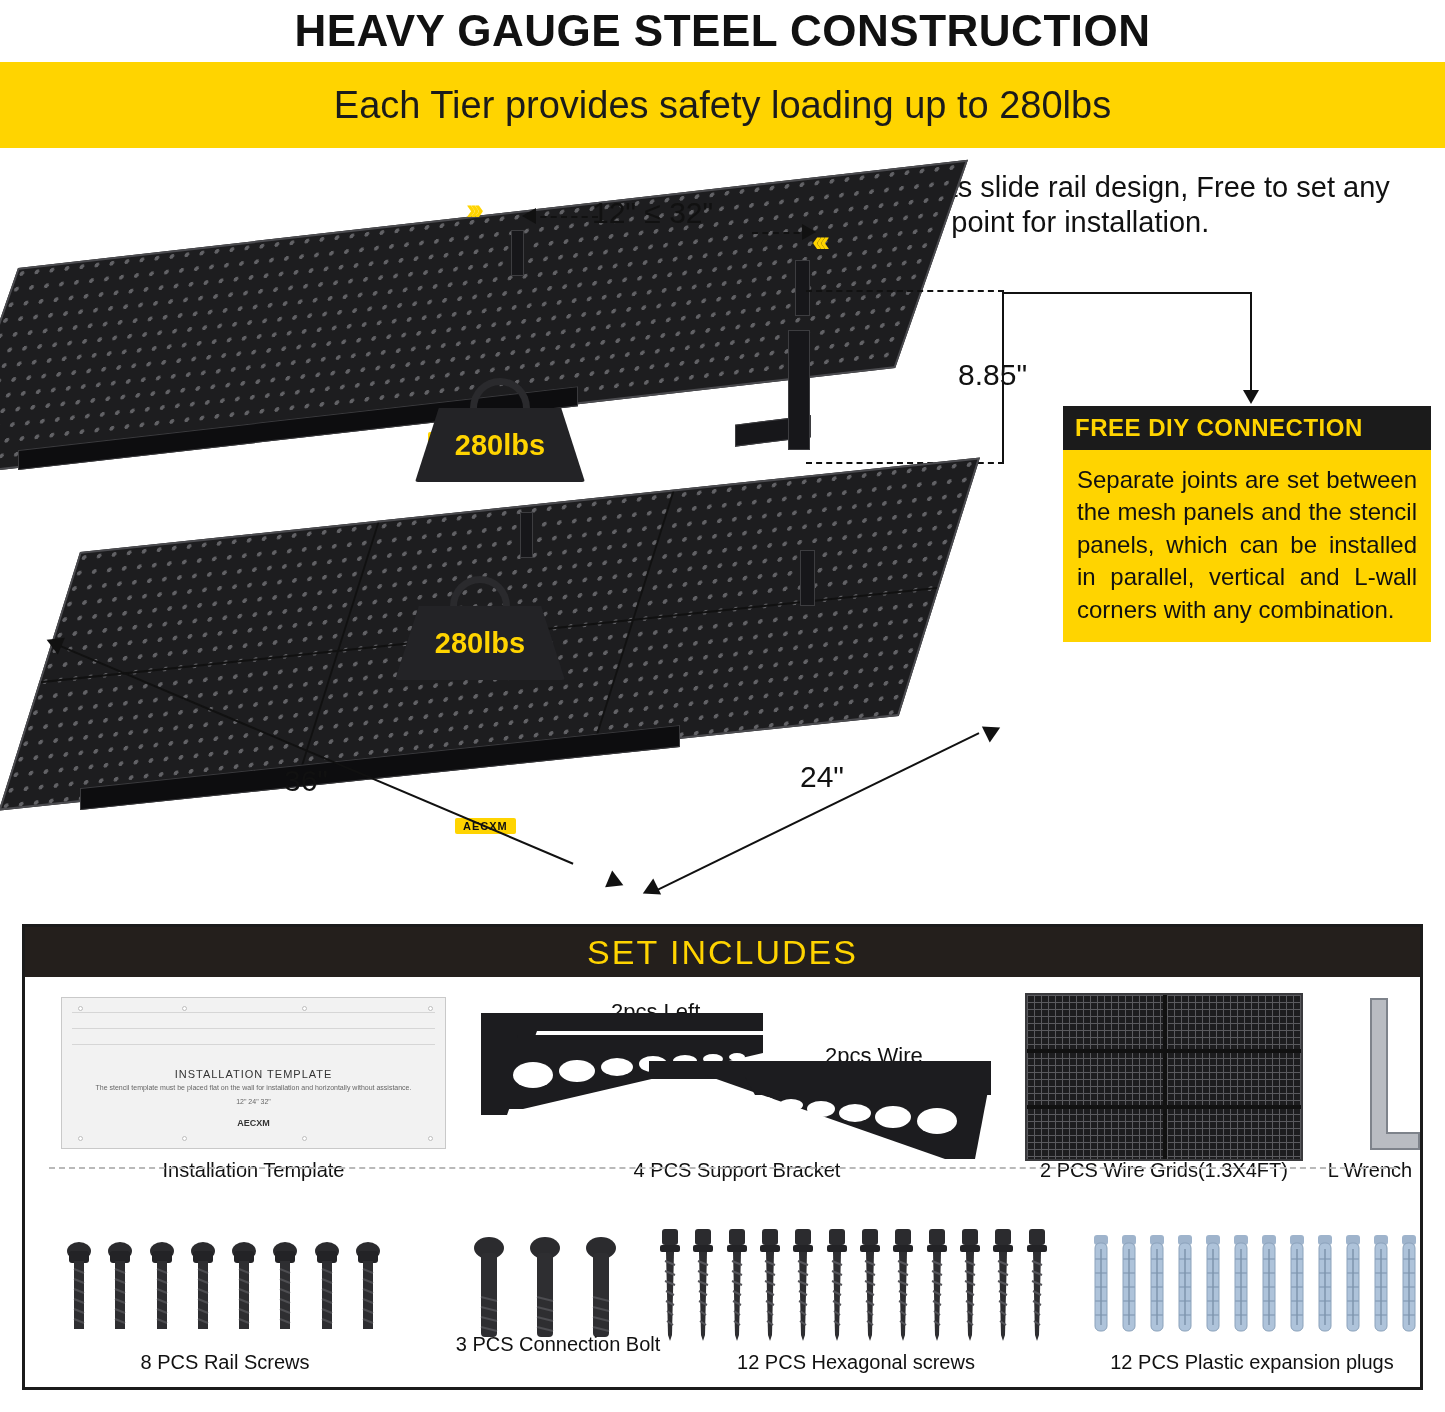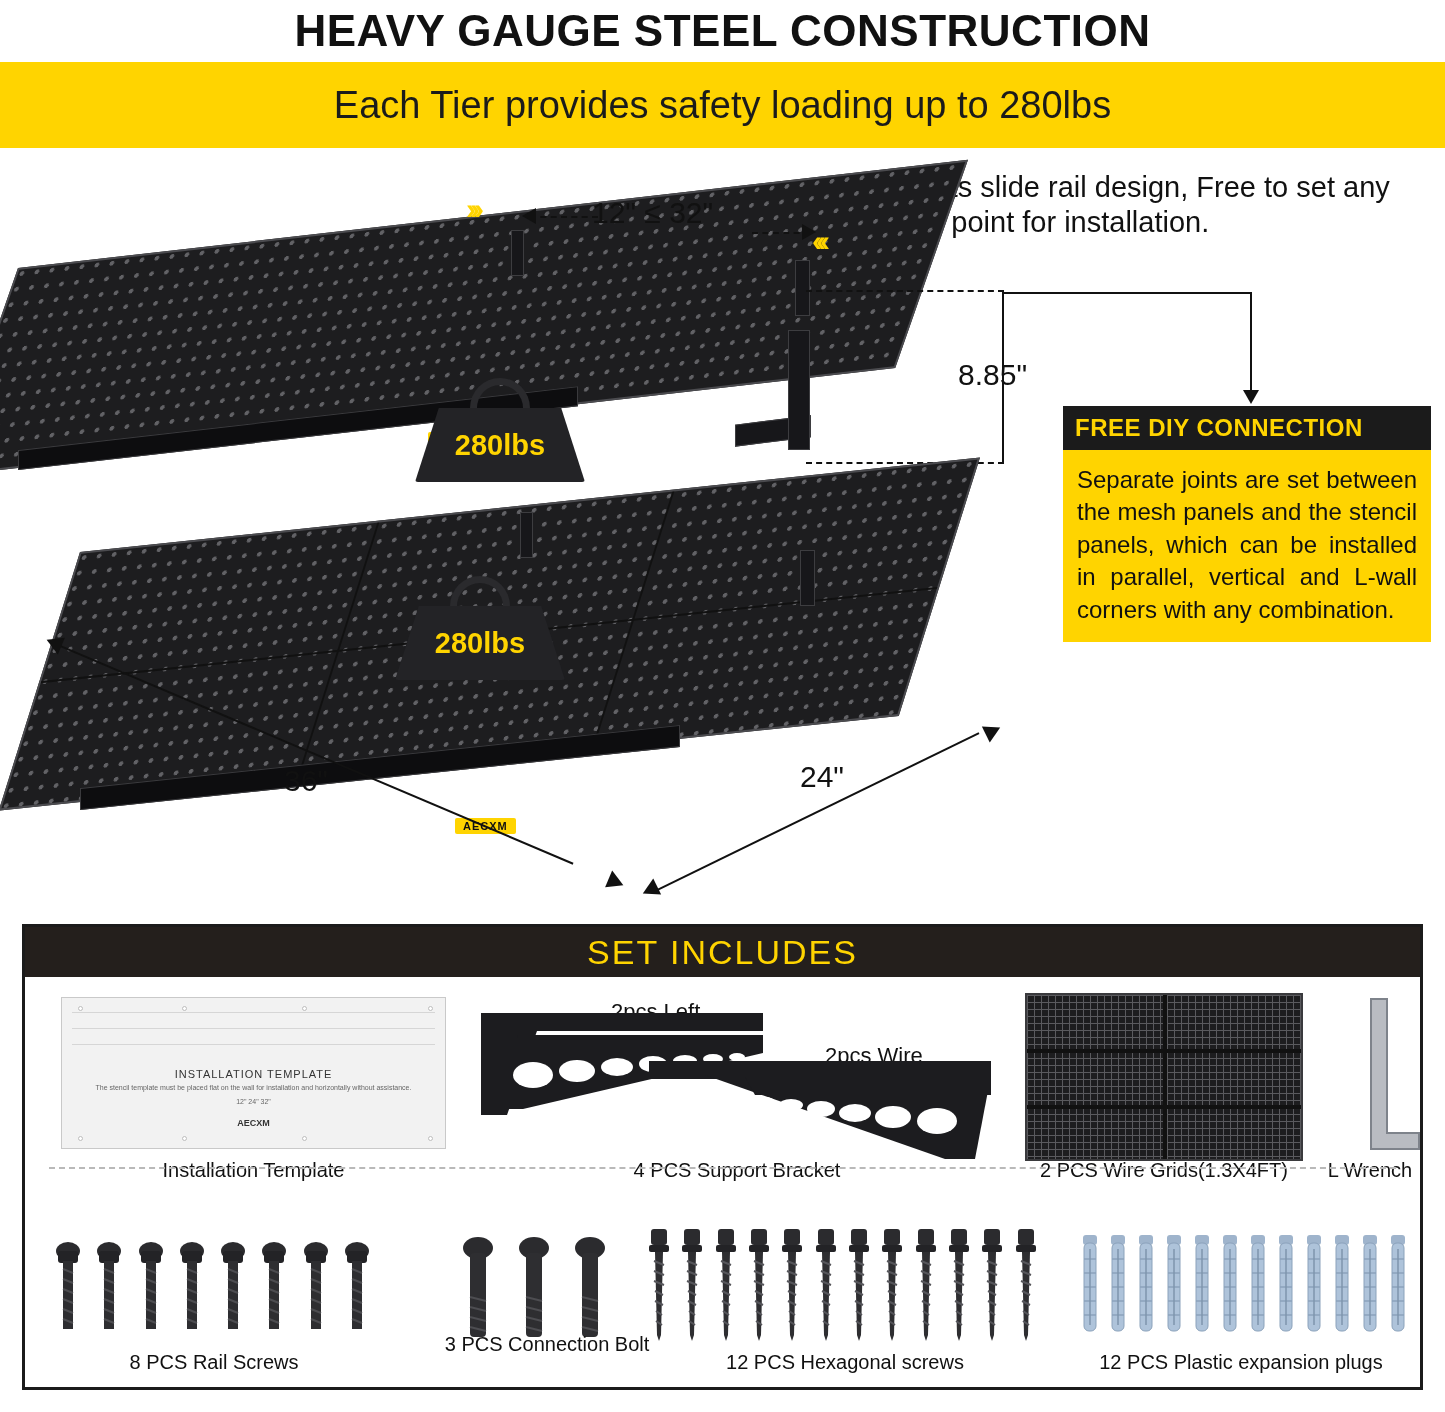--- a/index.html
+++ b/index.html
@@ -89,21 +89,21 @@
   .setwrap {
     position:absolute; left:22px; top:924px; width:1401px; height:466px;
     border:3px solid #1b1b1b; background:#fff;
   }
   .setbar {
     height:50px; background:#241f1c; display:flex; align-items:center; justify-content:center;
   }
   .setbar span { color:#FFD400; font-size:34px; font-weight:normal; letter-spacing:2px; }
   .setrow1 { position:relative; height:240px; }
   .divider { position:absolute; left:24px; right:24px; top:240px; border-top:2px dashed #b9b9b9; }
-  .setrow2 { position:relative; height:170px; }
+  .setrow2 { position:relative; height:170px;margin-left:11px; }
   .cap { position:absolute; font-size:20px; color:#111; text-align:center; }
 
   
   .template {
     position:absolute; left:36px; top:20px; width:385px; height:152px;
     background:#f2f2f2; border:1px solid #c9c9c9;
     font-size:7px; color:#555;
   }
   .template .tline { position:absolute; left:10px; right:10px; height:1px; background:#d6d6d6; }
   .template .ttitle { position:absolute; left:0; right:0; top:70px; text-align:center; font-size:11px; letter-spacing:1px; color:#333; }

